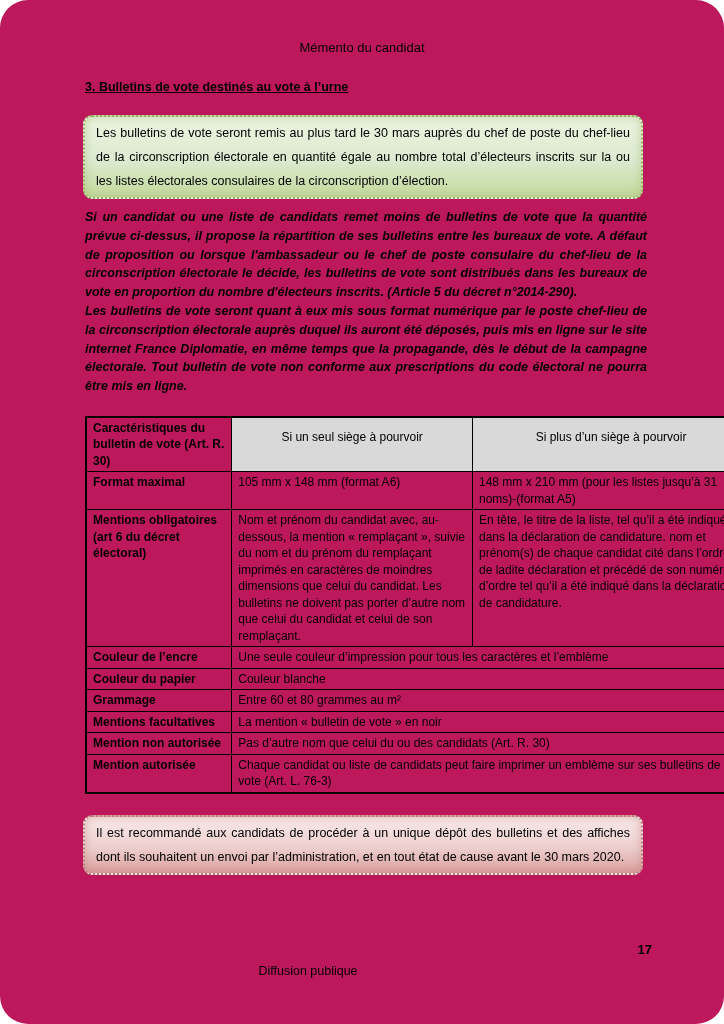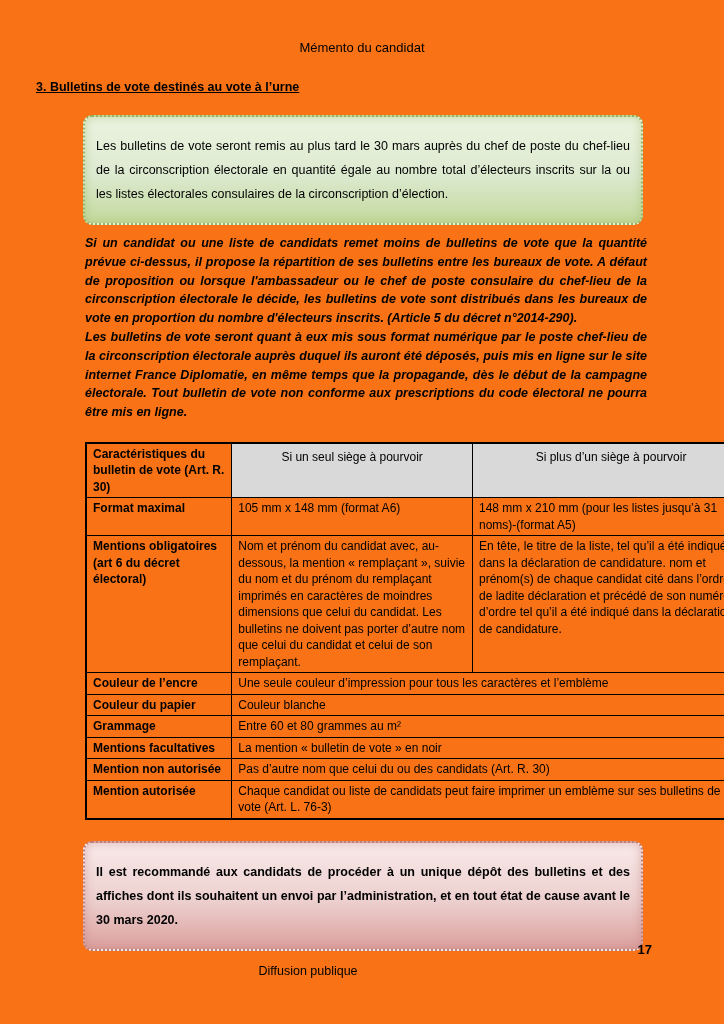--- a/index.html
+++ b/index.html
@@ -1,58 +1,58 @@
 <!DOCTYPE html>
 <html lang="fr" style="--green-box-light: #ecf3e0; --green-box-dark: #c3d99c; --green-box-border: #94b360; --pink-box-light: #f8eae9; --pink-box-dark: #dba09d; --pink-box-border: #bb7f7c; --table-header-bg: #d9d9d9;"><head>
 <meta charset="utf-8">
 <style>
   html,body{margin:0;padding:0;background:#ffffff;}
   .page{
     position:relative;
     width:724px;height:1024px;
-    background:#f97316;
+    background:#be185d;
     font-family:"Liberation Sans",sans-serif;
     color:#000000;
     box-sizing:border-box;
     overflow:hidden;
+    border-radius:28px;
   }
   .doc-header{
     padding-top:40px;
     text-align:center;
     font-size:13px;
   }
   .section-title{
-    margin:25px 0 0 36px;
+    margin:25px 0 0 85px;
     width:562px;
     font-size:12.5px;
     font-weight:bold;
     text-decoration:underline;
   }
   .callout{
     margin-left:83px;
     width:560px;
     box-sizing:border-box;
     border-radius:9px;
-    padding:17px 11px;
+    padding:4px 11px;
     font-size:12.5px;
     line-height:24px;
     text-align:justify;
   }
   .callout.green{
     margin-top:21px;
     border:2px dotted var(--green-box-border,#94b360);
     background:linear-gradient(180deg,var(--green-box-light,#ecf3e0) 0%,#dcead0 55%,var(--green-box-dark,#c3d99c) 100%);
     box-shadow:inset 0 0 10px rgba(150,180,100,.45);
   }
   .callout.pink{
     margin-top:21px;
     border:2px dotted var(--pink-box-border,#bb7f7c);
     background:linear-gradient(180deg,var(--pink-box-light,#f8eae9) 0%,#eccfce 55%,var(--pink-box-dark,#dba09d) 100%);
     box-shadow:inset 0 0 10px rgba(190,120,115,.45);
-    font-weight:bold;
   }
   .body-text{
     margin:9px 0 0 85px;
     width:562px;
     font-size:12.5px;
     font-weight:bold;
     line-height:18.8px;
     text-align:justify;
     font-style:italic;
   }
@@ -68,21 +68,21 @@
   table.spec td,table.spec th{
     border:1px solid #000;
     padding:2px 6px;
     vertical-align:top;
     text-align:left;
   }
   table.spec th.col-head{
     background:var(--table-header-bg,#d9d9d9);
     font-weight:normal;
     text-align:center;
-    padding-top:5px;
+    padding-top:11px;
   }
   table.spec td.label,table.spec th.corner{font-weight:bold;}
   table.spec col.c1{width:135px;}
   table.spec col.c2{width:223px;}
   table.spec col.c3{width:257px;}
   td.just{text-align:justify;}
   .footer-page-number{
     position:absolute;
     top:942px;right:72px;
     font-size:13px;font-weight:bold;

